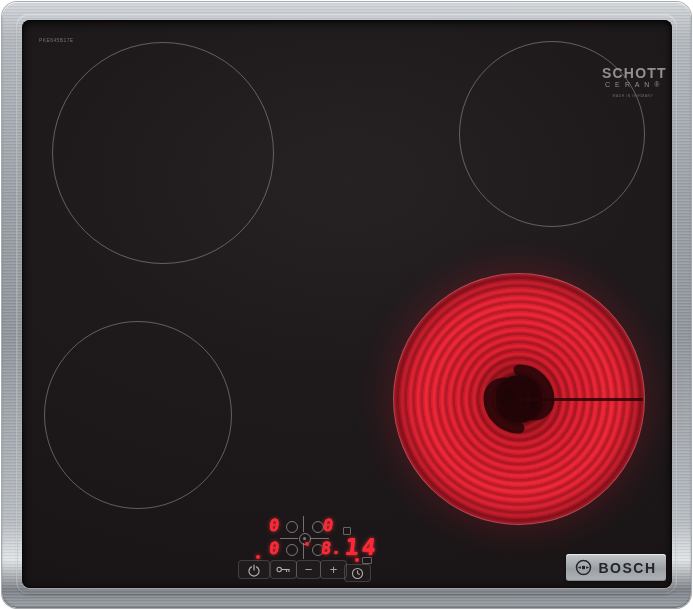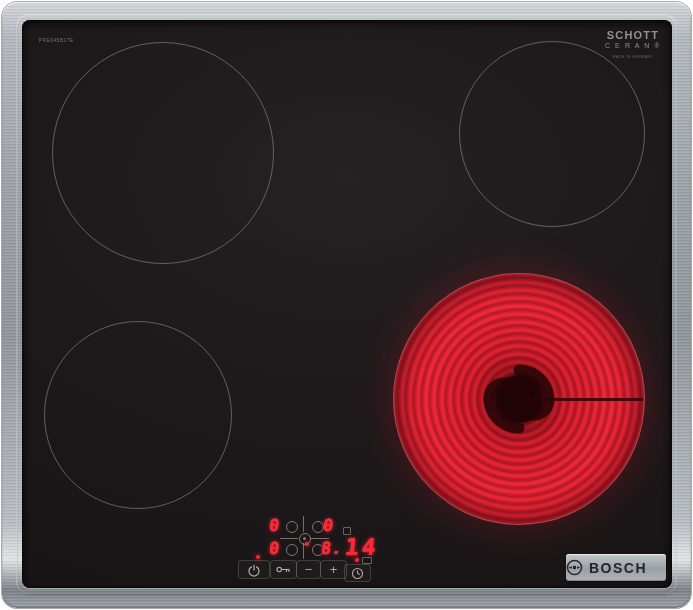--- a/index.html
+++ b/index.html
@@ -30,21 +30,21 @@
       radial-gradient(circle, rgba(18,3,5,.96) 0%, rgba(55,7,11,.88) 9%, rgba(150,18,26,.35) 17%, rgba(0,0,0,0) 24%),
       repeating-radial-gradient(circle, rgba(0,0,0,.20) 0 2px, rgba(255,70,80,.16) 4px 6px, rgba(0,0,0,.08) 7px 8px),
       radial-gradient(circle, #4d080d 0%, #8c1019 11%, #d41a2b 28%, #ea2334 52%, #d01a2b 72%, #8e1019 92%, #45060c 100%);
     box-shadow: 0 0 34px 6px rgba(215,25,40,.22), inset 0 0 22px rgba(0,0,0,.55);}
   .burner svg{position:absolute;left:0;top:0;filter:blur(.6px);}
 
   
   .model-label{position:absolute;left:39px;top:37px;font-size:5px;letter-spacing:.4px;
     color:#8d8687;opacity:.75;}
   .schott{position:absolute;left:602px;top:29px;width:62px;text-align:center;color:#948e8f;line-height:1.15;}
-  .schott .l1{font-size:11px;letter-spacing:1.2px;font-weight:bold;}
+  .schott .l1{font-size:14px;letter-spacing:1.2px;font-weight:bold;margin-top:36px;}
   .schott .l2{font-size:7px;letter-spacing:1.6px;}
   .schott .l3{font-size:3.5px;letter-spacing:.5px;color:#6c6667;margin-top:5px;}
 
   
   .seg{position:absolute;font-family:"DejaVu Sans Mono", monospace;font-weight:bold;
     color:#ff2733;transform:skewX(-6deg);
     text-shadow:0 0 4px rgba(255,40,55,.85), 0 0 1px rgba(255,120,120,.9);}
   .seg-sm{font-size:17px;line-height:1;}
   .seg-lg{font-size:23px;line-height:1;letter-spacing:3px;}
 
@@ -61,21 +61,21 @@
   .btn{position:absolute;border:1px solid rgba(150,140,138,.30);background:rgba(255,255,255,.025);
     border-radius:4px;display:flex;align-items:center;justify-content:center;
     color:#aaa2a0;cursor:pointer;}
   .btn svg{display:block;}
   .btn-txt{font-size:13px;line-height:1;color:#aaa2a0;}
 
   
   .badge{position:absolute;left:566px;top:554px;width:100px;height:27px;border-radius:3px;
     background:linear-gradient(180deg,#c2c6ca 0%,#9ba0a5 55%,#b0b4b9 100%);
     box-shadow: inset 0 1px 1px rgba(255,255,255,.7), inset 0 -1px 1px rgba(0,0,0,.25), 0 1px 3px rgba(0,0,0,.6);
-    display:flex;align-items:center;gap:6px;}
+    display:flex;align-items:center;justify-content:center;gap:6px;}
   .badge .txt{font-size:14px;font-weight:bold;letter-spacing:1.5px;color:#24262a;}
 </style>
 </head>
 <body>
 
 <div class="stage">
 
   <div class="frame"></div>
 
   <div class="glass"></div>

